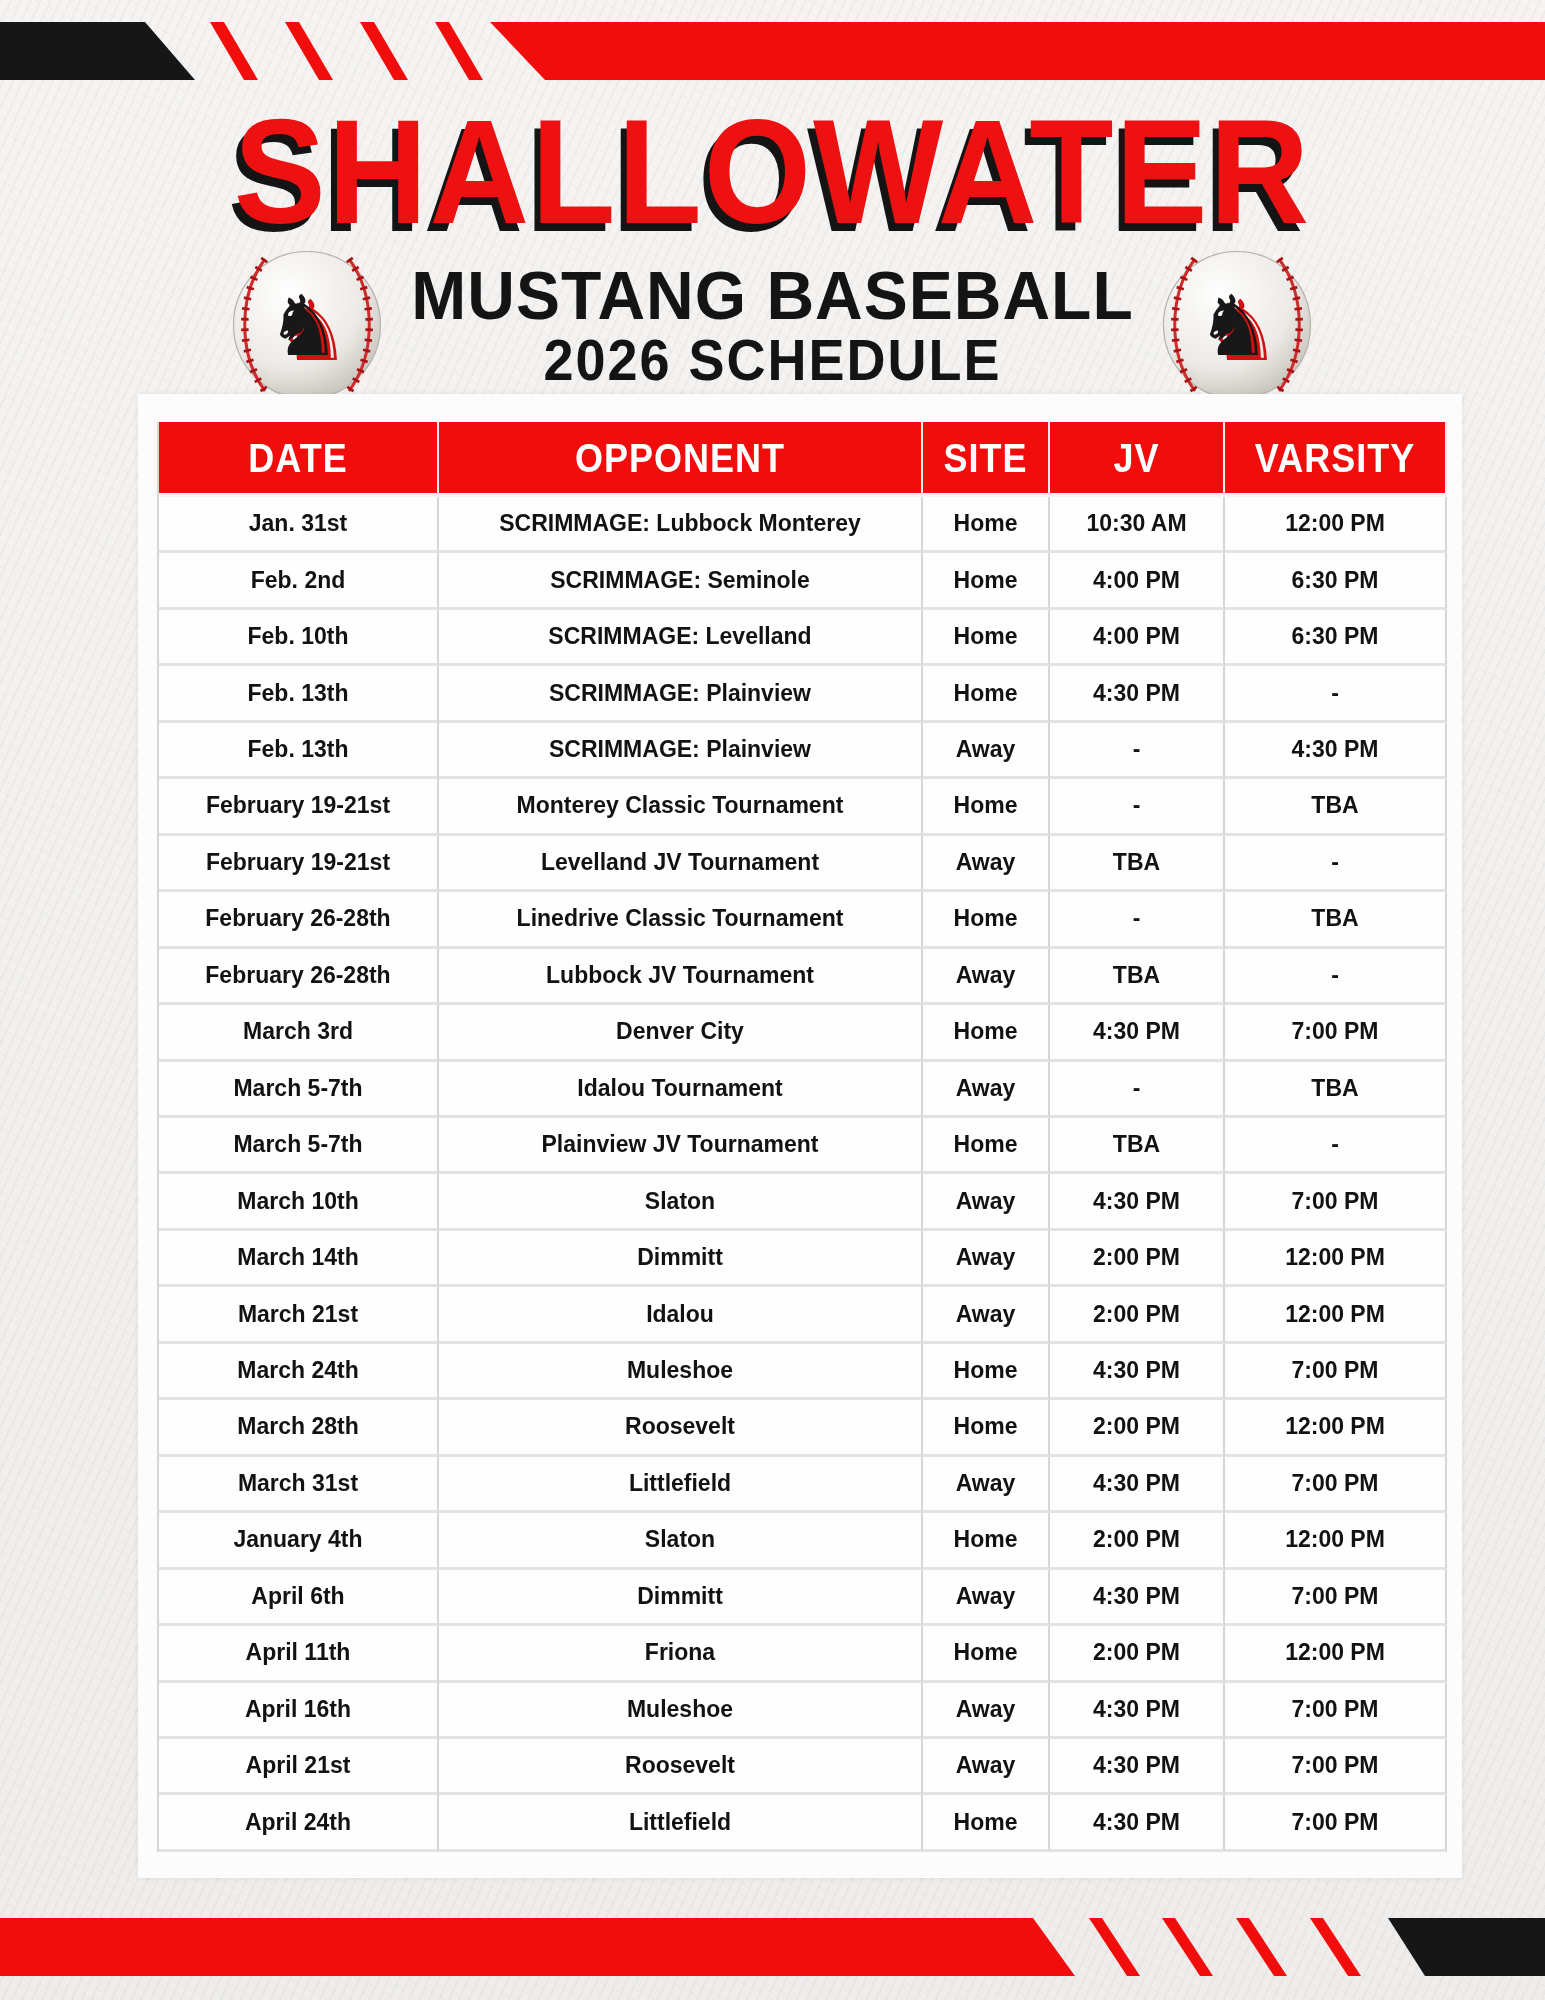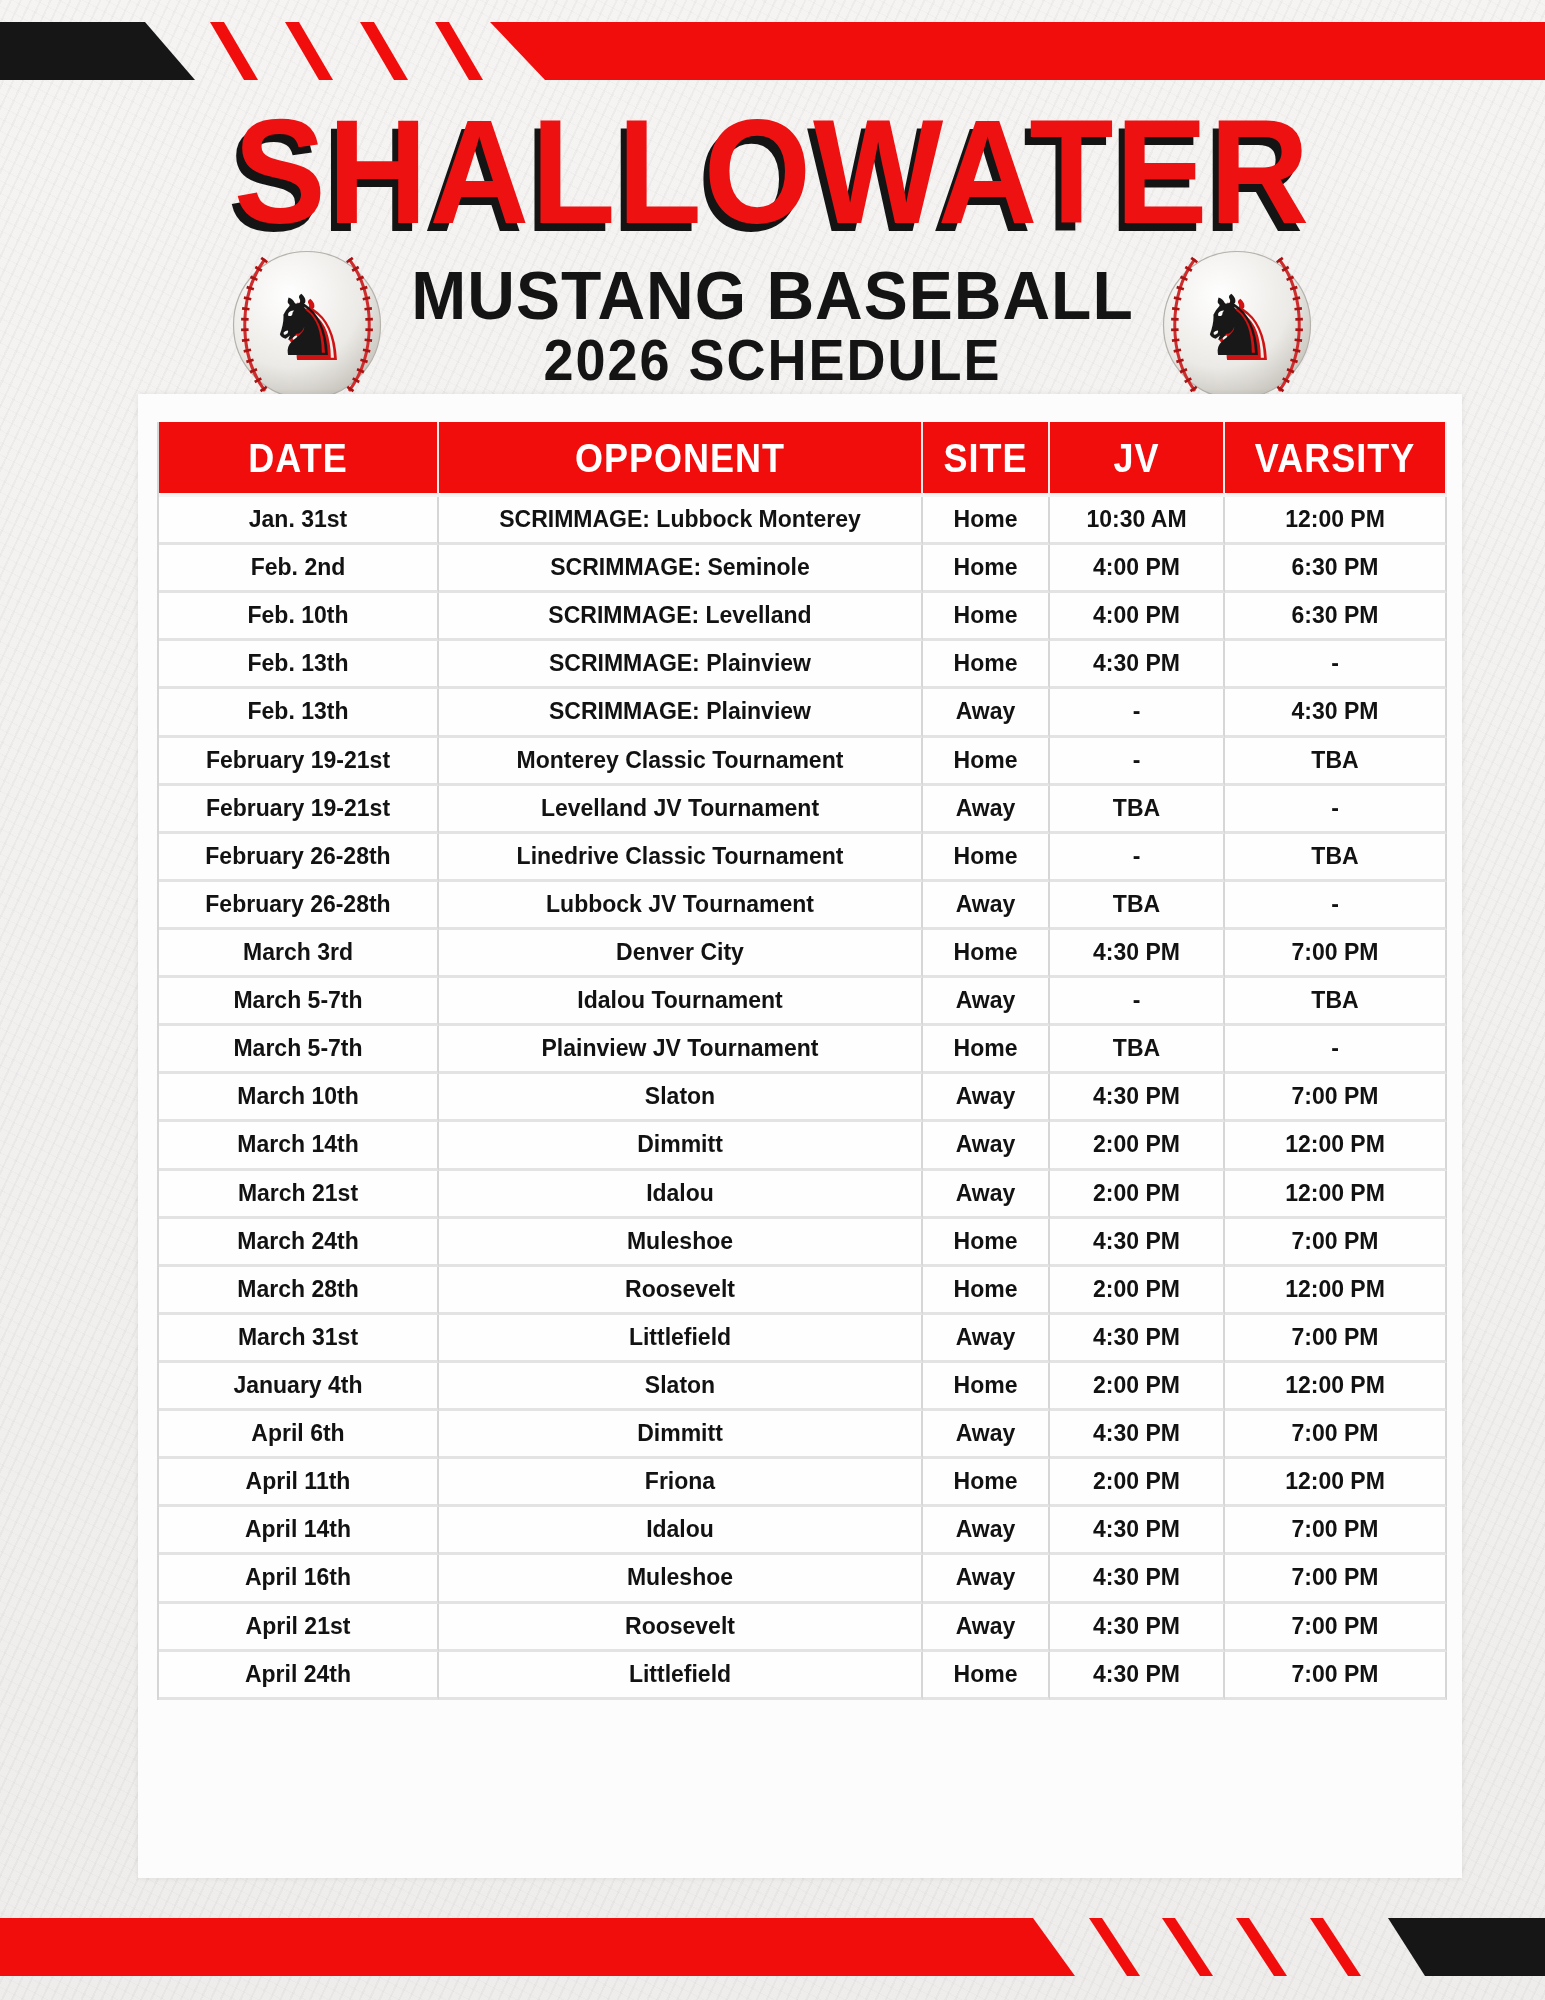--- a/index.html
+++ b/index.html
@@ -44,21 +44,21 @@
   }
   .ball{position:absolute;top:250px;width:150px;height:150px;}
   .ball-left{left:232px;}
   .ball-right{left:1162px;}
 
   .panel{
     position:absolute;left:138px;top:394px;width:1324px;height:1484px;
     background:#fcfcfc;box-shadow:0 0 6px rgba(0,0,0,0.08);
   }
   table.sched{
-    position:absolute;left:157px;top:422px;width:1288px;height:1278px;
+    position:absolute;left:157px;top:422px;width:1288px;height:1430px;
     border-collapse:separate;border-spacing:0;table-layout:fixed;
     background:#ffffff;border-left:2px solid #d6d6d6;border-top:0;
   }
   table.sched th{
     background:#f20d0d;color:#ffffff;font-weight:bold;font-size:36px;
     height:71px;text-align:center;vertical-align:middle;padding:0;
     border-right:2px solid #ececec;border-bottom:4px solid #f4f4f4;
     letter-spacing:1px;
   }
   table.sched td{
@@ -299,27 +299,20 @@
   </tr>
 
   <tr>
     <td>April 11th</td>
     <td>Friona</td>
     <td>Home</td>
     <td>2:00 PM</td>
     <td>12:00 PM</td>
   </tr>
 
-  <tr>
-    <td>April 14th</td>
-    <td>Idalou</td>
-    <td>Away</td>
-    <td>4:30 PM</td>
-    <td>7:00 PM</td>
-  </tr>
 
   <tr>
     <td>April 16th</td>
     <td>Muleshoe</td>
     <td>Away</td>
     <td>4:30 PM</td>
     <td>7:00 PM</td>
   </tr>
 
   <tr>

